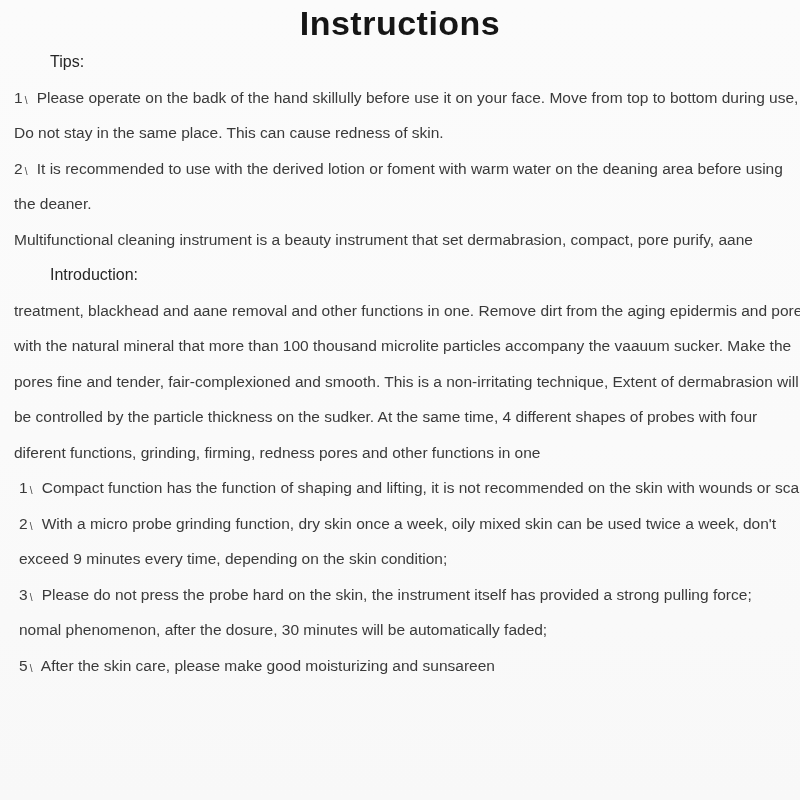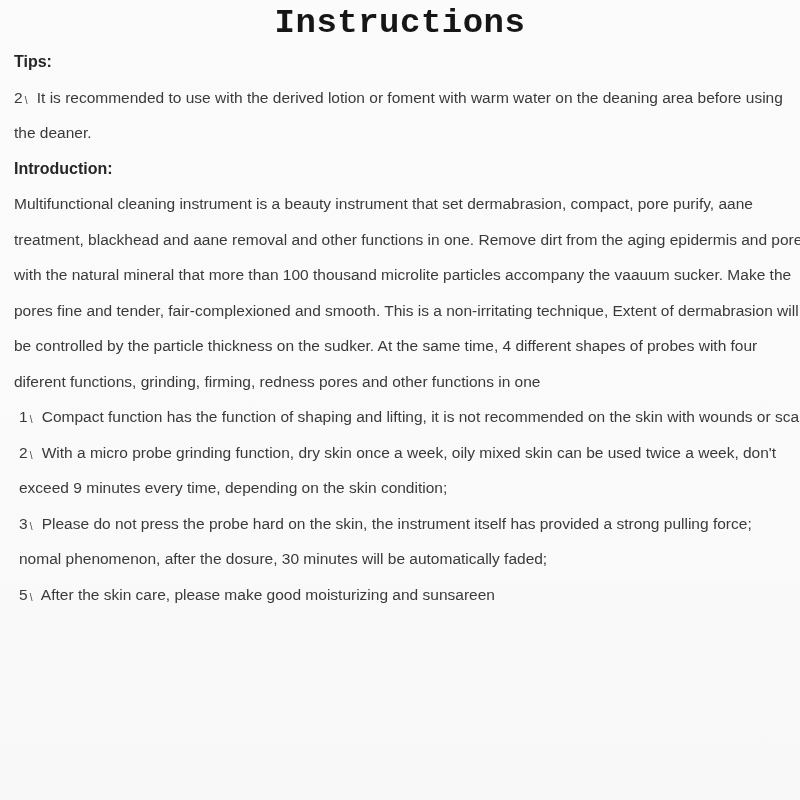--- a/index.html
+++ b/index.html
@@ -20,33 +20,33 @@
     color: #3a3a3a;
   }
   .doc-title {
     margin: 0;
     font-size: 34px;
     line-height: 42px;
     font-weight: 700;
     text-align: center;
     color: #161616;
     letter-spacing: 0.5px;
-    font-family: Liberation Mono, monospace;
   }
   .line {
     height: 35.5px;
     line-height: 35.5px;
     font-size: 15.5px;
     white-space: nowrap;
     color: #3a3a3a;
   }
   .heading {
-    font-weight: 700;
+    font-weight: 400;
     color: #262626;
     font-size: 16px;
+    margin-left: 36px;
   }
   .sec-heading {
     padding-left: 9px;
     margin-top: 5px;
   }
   .sec-line {
     padding-left: 5px;
   }
   
   .ideo-comma {
@@ -59,27 +59,29 @@
 </style>
 </head>
 <body>
 
 <div class="page">
 
   <h1 class="doc-title">Instructions</h1>
 
   <div>
     <div class="line heading">Tips:</div>
+    <div class="line">1<span class="ideo-comma">\</span> Please operate on the badk of the hand skillully before use it on your face. Move from top to bottom during use,</div>
+    <div class="line">Do not stay in the same place. This can cause redness of skin.</div>
     <div class="line">2<span class="ideo-comma">\</span> It is recommended to use with the derived lotion or foment with warm water on the deaning area before using</div>
     <div class="line">the deaner.</div>
   </div>
 
   <div>
+    <div class="line">Multifunctional cleaning instrument is a beauty instrument that set dermabrasion, compact, pore purify, aane</div>
     <div class="line heading">Introduction:</div>
-    <div class="line">Multifunctional cleaning instrument is a beauty instrument that set dermabrasion, compact, pore purify, aane</div>
     <div class="line">treatment, blackhead and aane removal and other functions in one. Remove dirt from the aging epidermis and pores</div>
     <div class="line">with the natural mineral that more than 100 thousand microlite particles accompany the vaauum sucker. Make the</div>
     <div class="line">pores fine and tender, fair-complexioned and smooth. This is a non-irritating technique, Extent of dermabrasion will</div>
     <div class="line">be controlled by the particle thickness on the sudker. At the same time, 4 different shapes of probes with four</div>
     <div class="line">diferent functions, grinding, firming, redness pores and other functions in one</div>
   </div>
 
   <div>
     <div class="line sec-line">1<span class="ideo-comma">\</span> Compact function has the function of shaping and lifting, it is not recommended on the skin with wounds or scars.</div>
     <div class="line sec-line">2<span class="ideo-comma">\</span> With a micro probe grinding function, dry skin once a week, oily mixed skin can be used twice a week, don't</div>

